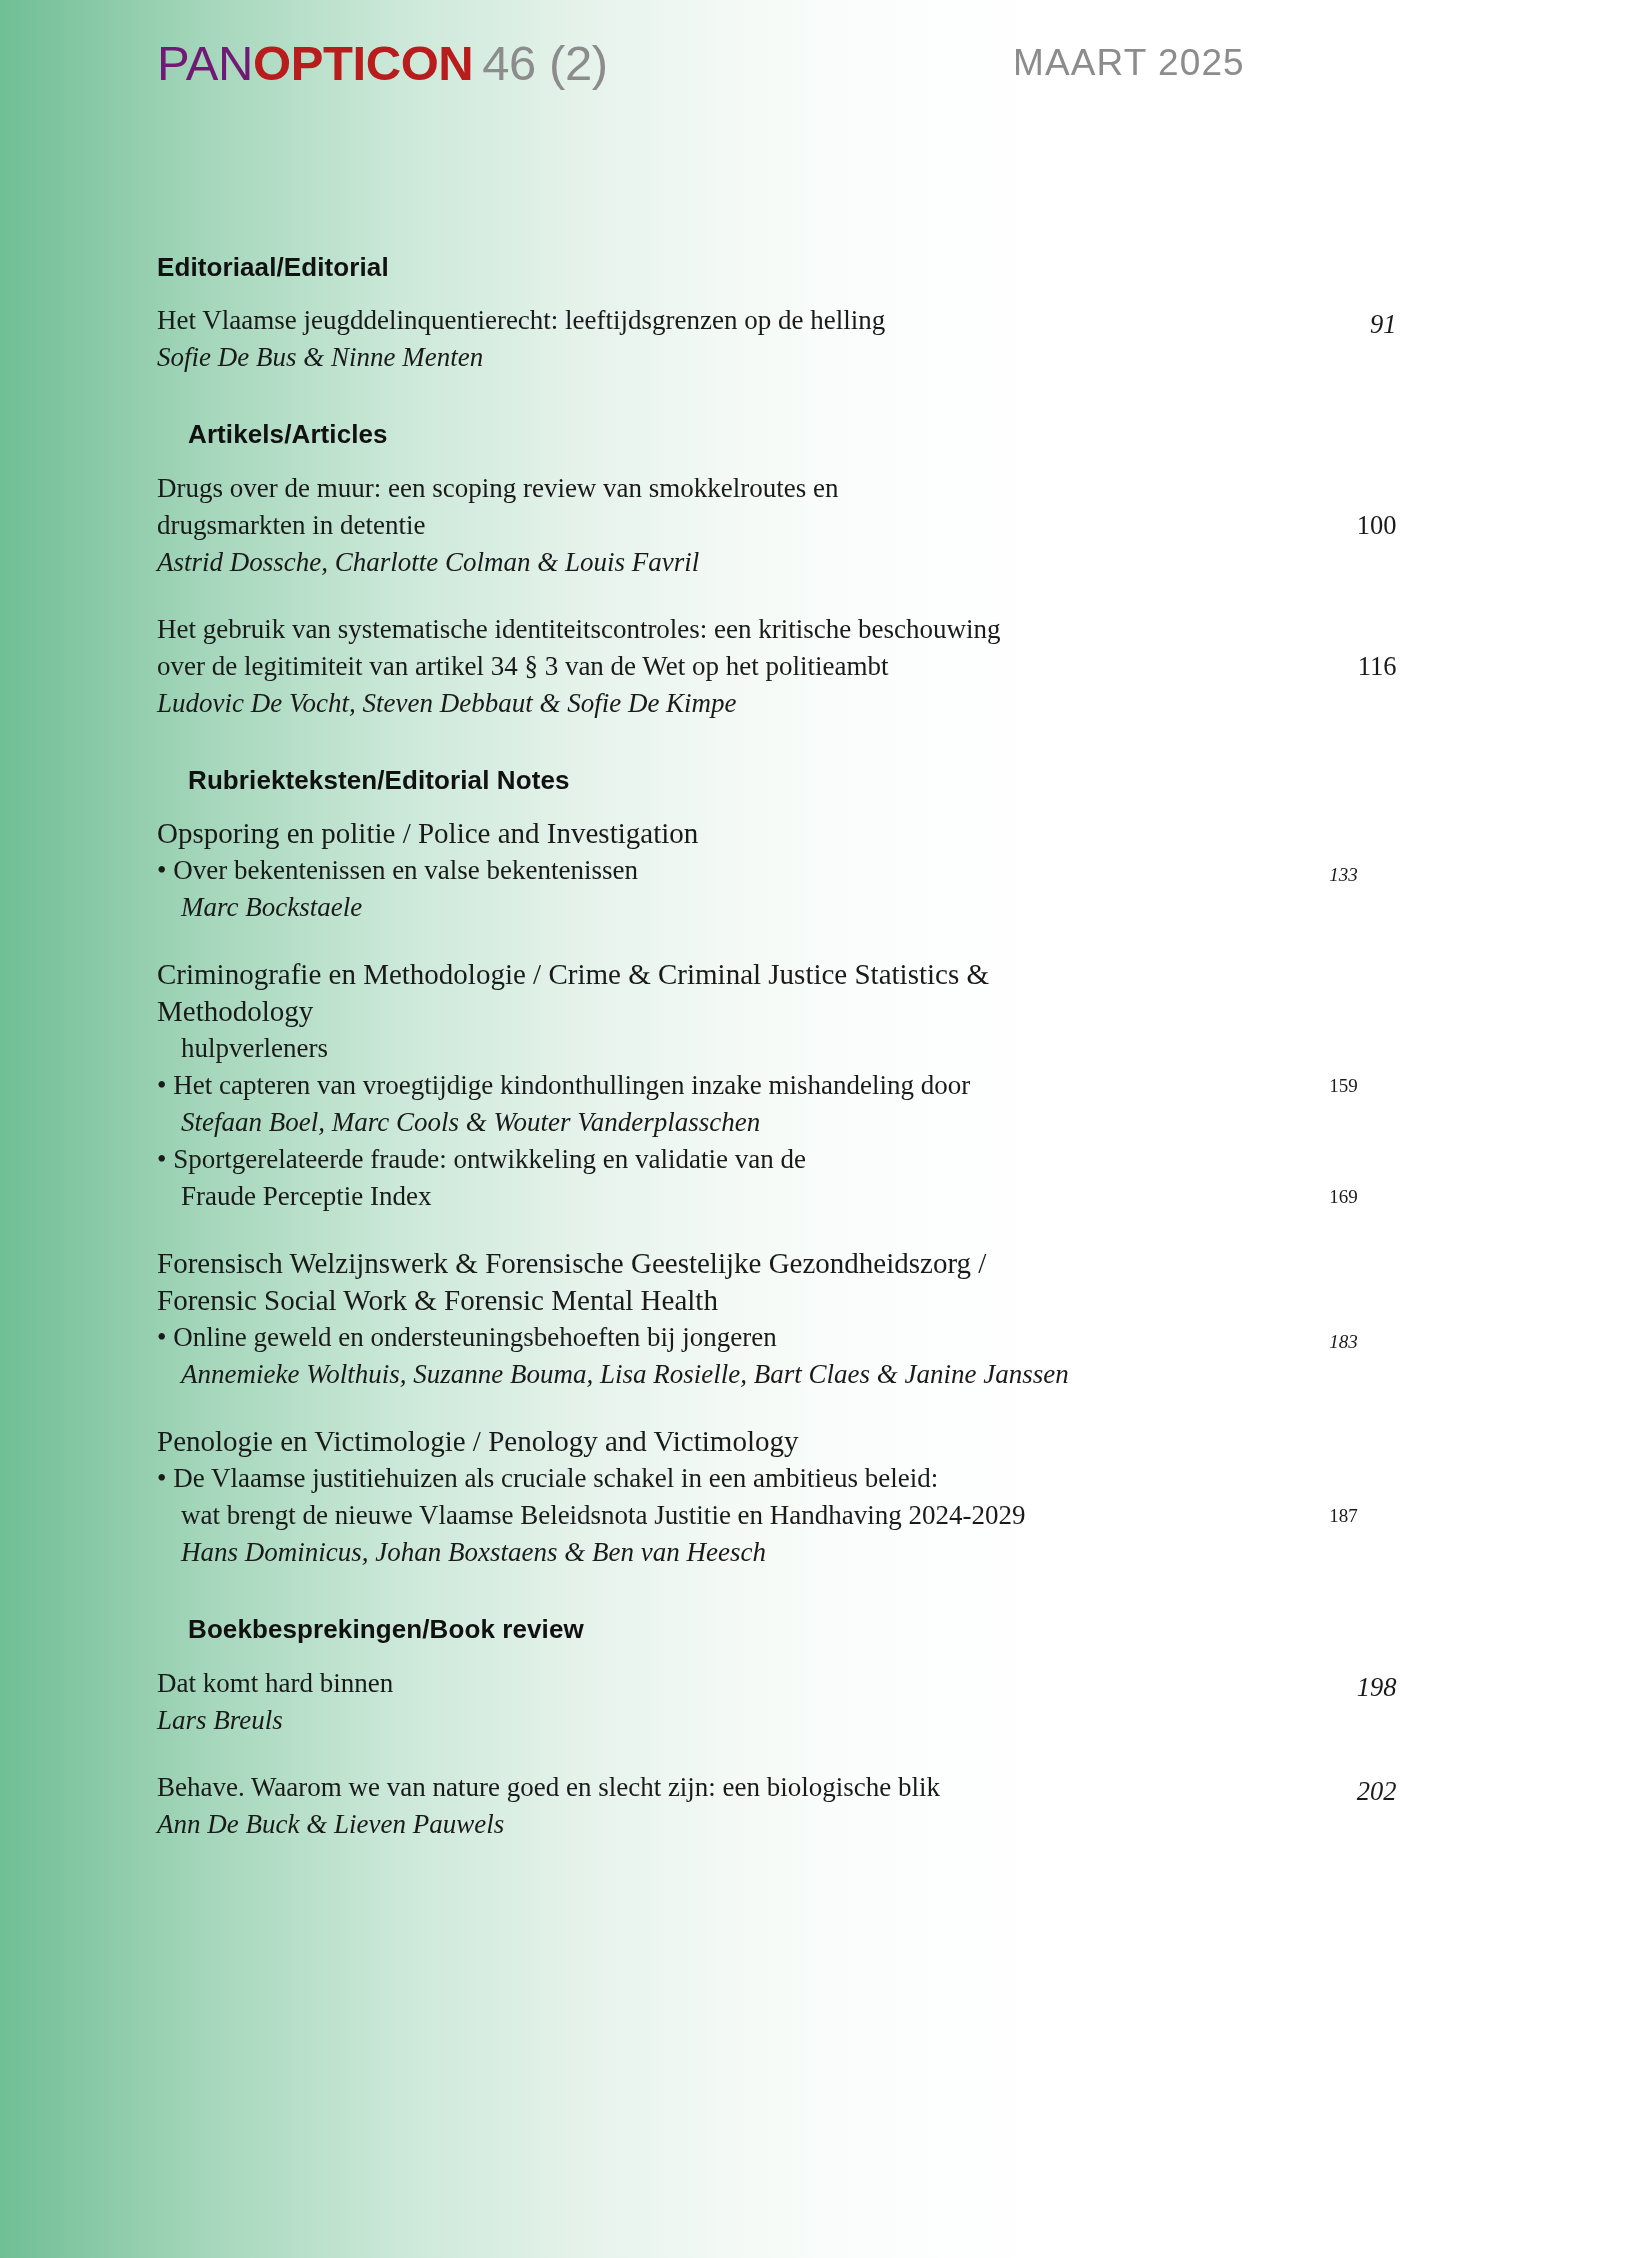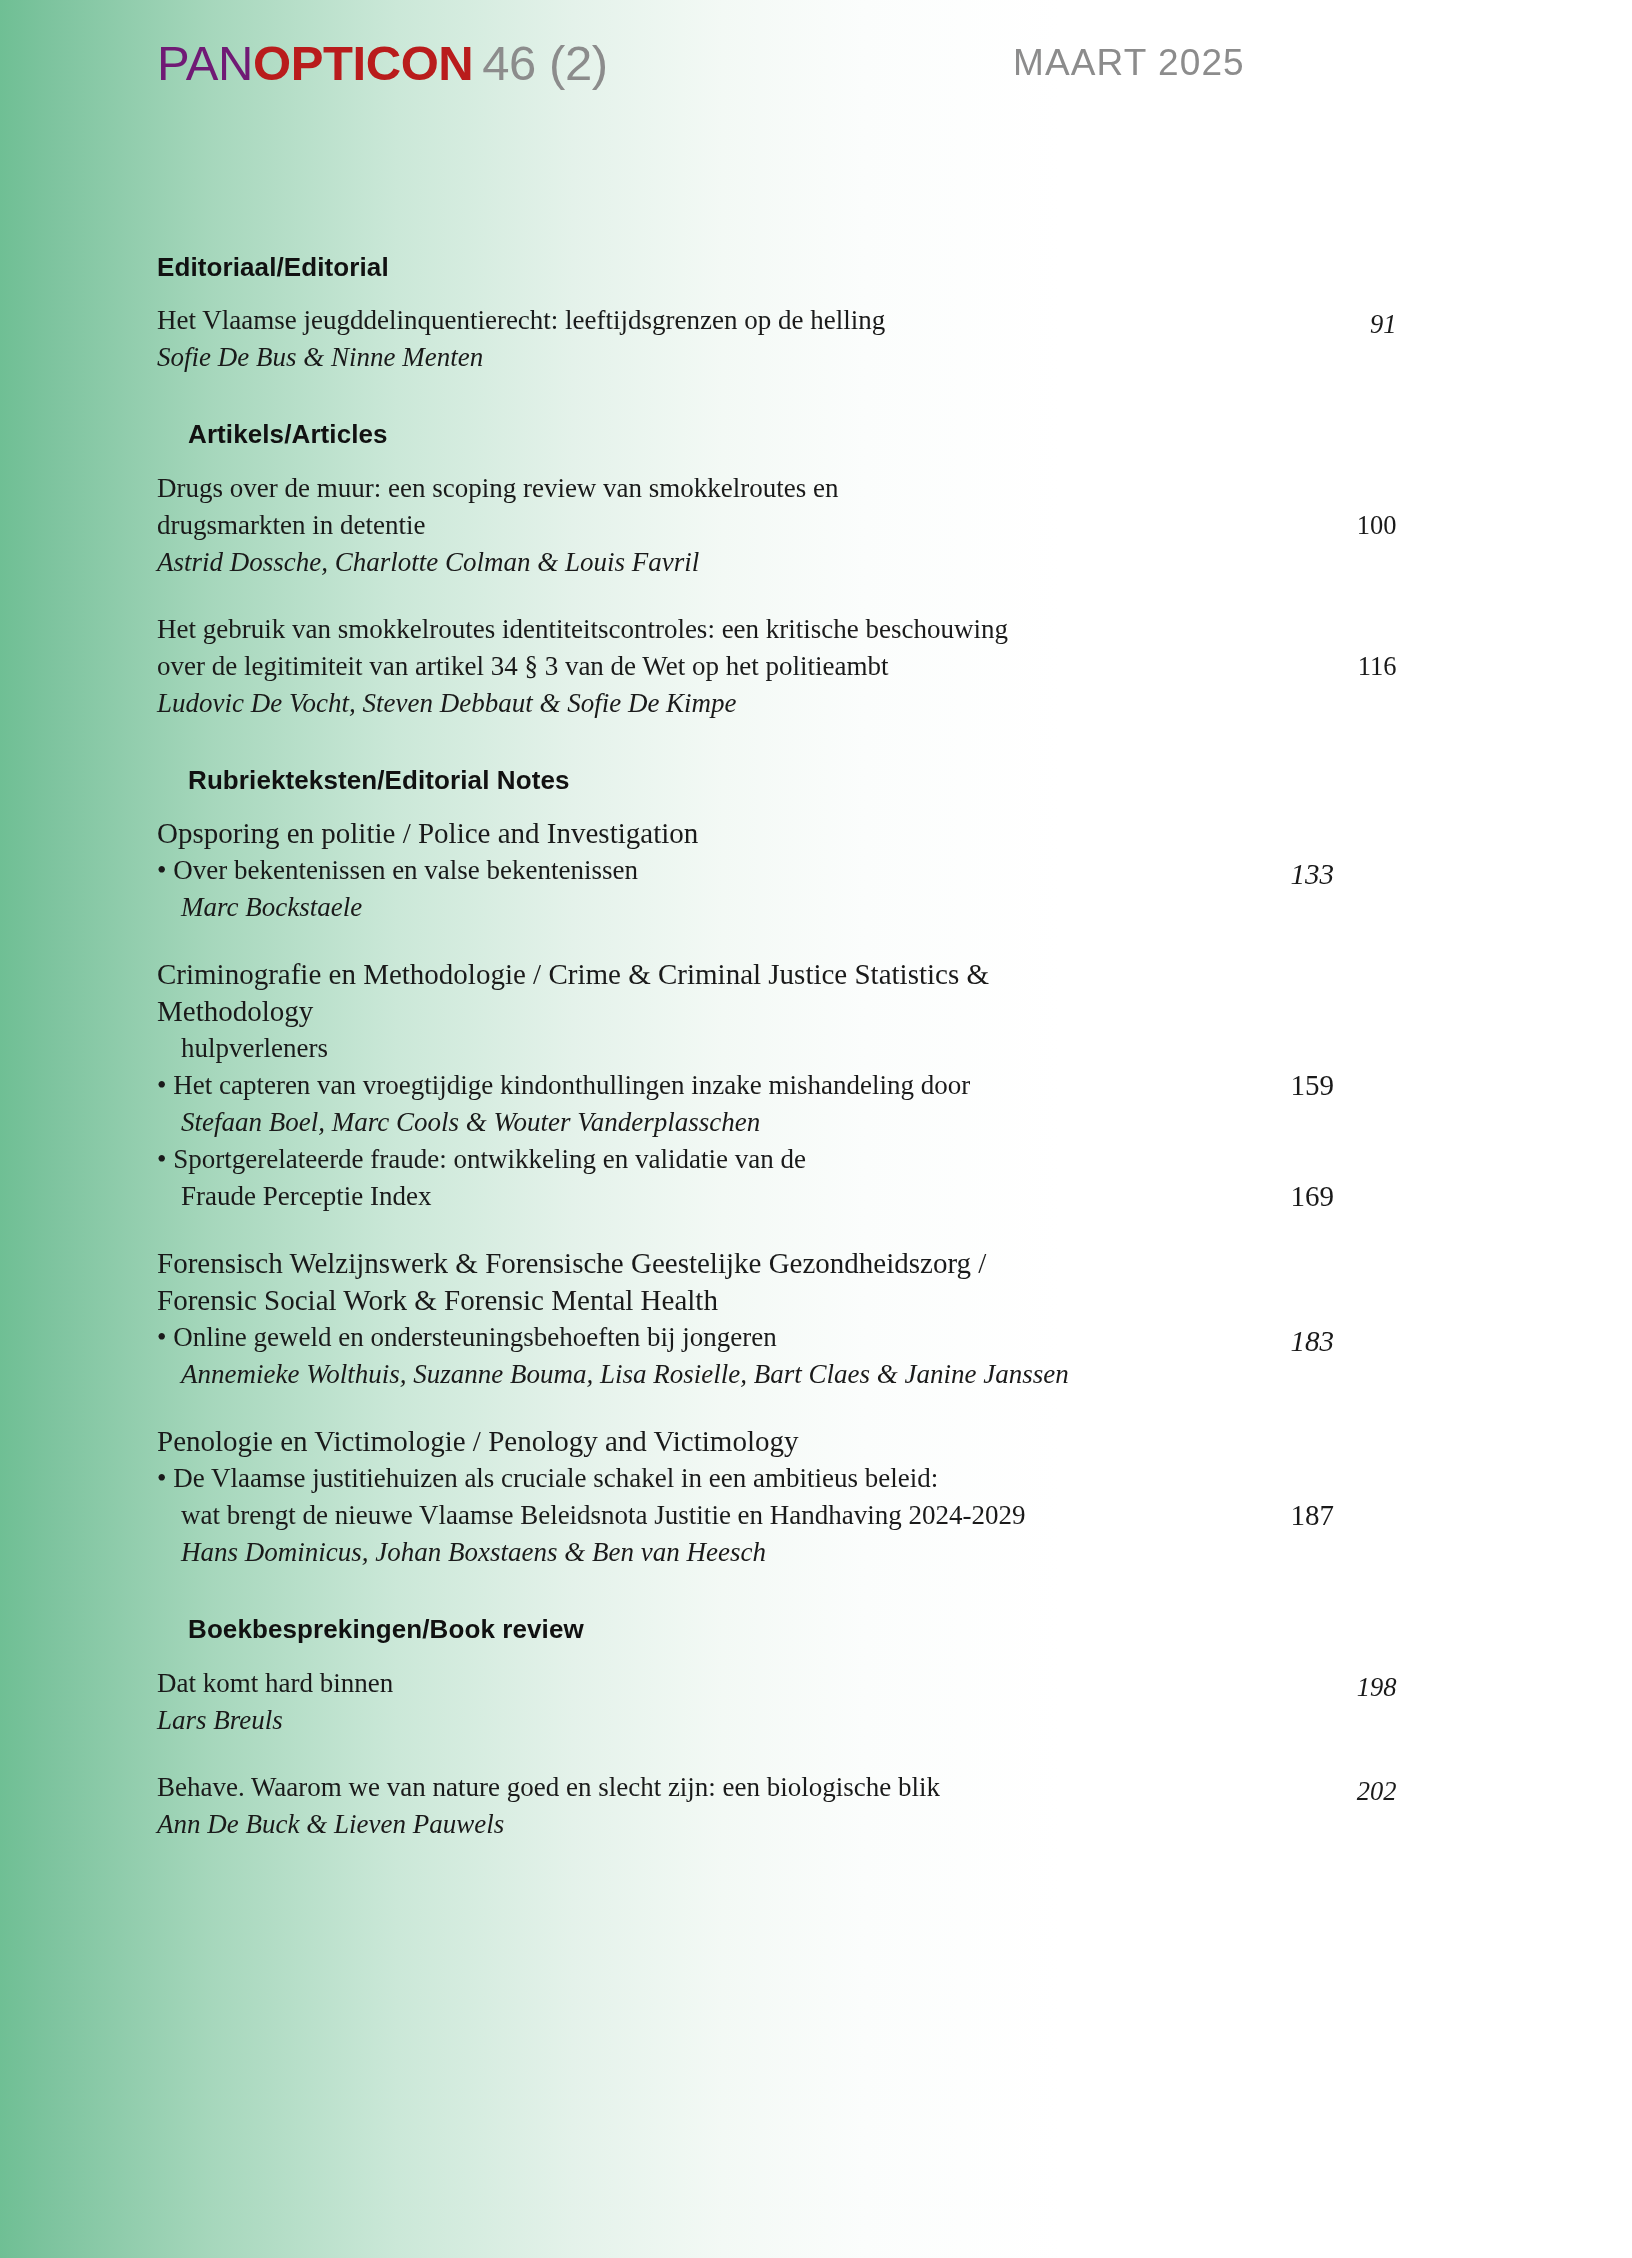--- a/index.html
+++ b/index.html
@@ -151,22 +151,22 @@
     font-size: 27px;
     line-height: 37px;
     font-style: italic;
     padding-left: 24px;
     white-space: nowrap;
   }
   .bullet-item .page {
     position: absolute;
     right: 17.6px;
     width: 106px;
-    text-align: left;
-    font-size: 29px;
+    text-align: center;
+    font-size: 19px;
     line-height: 37px;
   }
   .pg-row1 { top: 4px; font-style: italic; }
   .pg-row2 { top: 37px; }
 </style>
 </head>
 <body>
 
 <div class="masthead">
   <div class="logo">
@@ -193,21 +193,21 @@
     <div class="lines">
       <span class="title">Drugs over de muur: een scoping review van smokkelroutes en</span>
       <span class="title">drugsmarkten in detentie</span>
       <span class="authors">Astrid Dossche, Charlotte Colman &amp; Louis Favril</span>
     </div>
     <span class="page pg-row2">100</span>
   </div>
 
   <div class="entry">
     <div class="lines">
-      <span class="title">Het gebruik van smokkelroutes identiteitscontroles: een kritische beschouwing</span>
+      <span class="title">Het gebruik van systematische identiteitscontroles: een kritische beschouwing</span>
       <span class="title">over de legitimiteit van artikel 34 § 3 van de Wet op het politieambt</span>
       <span class="authors">Ludovic De Vocht, Steven Debbaut &amp; Sofie De Kimpe</span>
     </div>
     <span class="page pg-row2">116</span>
   </div>
 
   <h2 class="section-heading spaced-top">Rubriekteksten/Editorial Notes</h2>
 
   <div class="rubriek">
     <span class="rubriek-name">Opsporing en politie / Police and Investigation</span>

